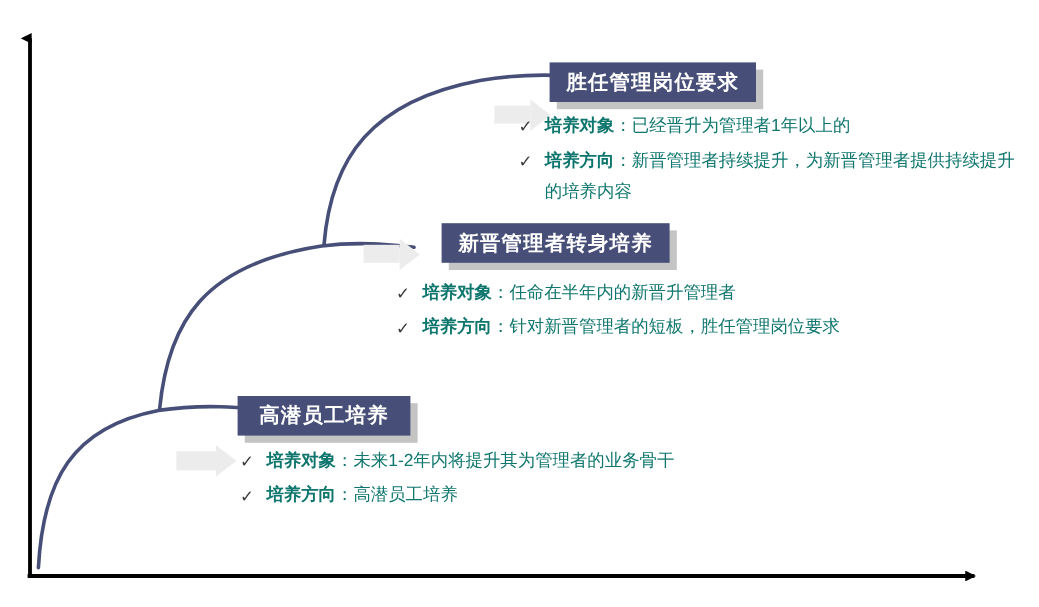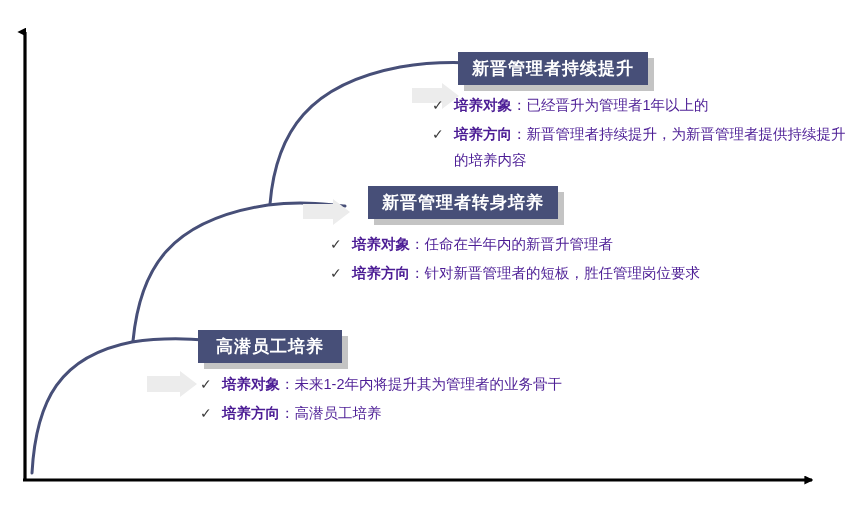--- a/index.html
+++ b/index.html
@@ -82,21 +82,21 @@
   .check {
     flex: 0 0 auto;
     width: 22px;
     color: #3a3a3a;
     font-size: 14px;
     line-height: 26px;
     text-align: left;
   }
   .btext {
     flex: 1 1 auto;
-    color: #4c1d95;
+    color: #0f766e;
     font-size: 14.5px;
     line-height: 26px;
   }
   .blabel {
     font-weight: bold;
   }
 </style>
 </head>
 <body>
 
@@ -119,21 +119,21 @@
     <path d="M32,473 C36,400 60,356 132,342 C172,336 205,340 225,342" fill="none" stroke="#474f78" stroke-width="3" stroke-linecap="round"></path>
 
     <path d="M133,341 C140,268 170,220 268,205 C300,201 325,204 345,206" fill="none" stroke="#474f78" stroke-width="3" stroke-linecap="round"></path>
 
     <path d="M270,204 C276,131 310,84 400,67 C430,62 450,62 470,63" fill="none" stroke="#474f78" stroke-width="3" stroke-linecap="round"></path>
   </svg>
 
   <div class="tier">
     <div class="banner-wrap" style="left:458px; top:52px;">
       <div class="banner-shadow"></div>
-      <div class="banner" style="padding:5px 14px; font-size:17px;">新晋管理者持续提升</div>
+      <div class="banner" style="padding:5px 14px; font-size:17px;">胜任管理岗位要求</div>
     </div>
 
     <div class="garrow" style="left: 412px; top: 88px; width: 30px; height: 15px; --head: 14.25px;"></div>
 
     <div class="bullets" style="left:432px; top:92px; width:420px;">
       <div class="brow">
         <span class="check">✓</span>
         <span class="btext"><span class="blabel">培养对象</span><span>：已经晋升为管理者1年以上的</span></span>
       </div>
       <div class="brow">

